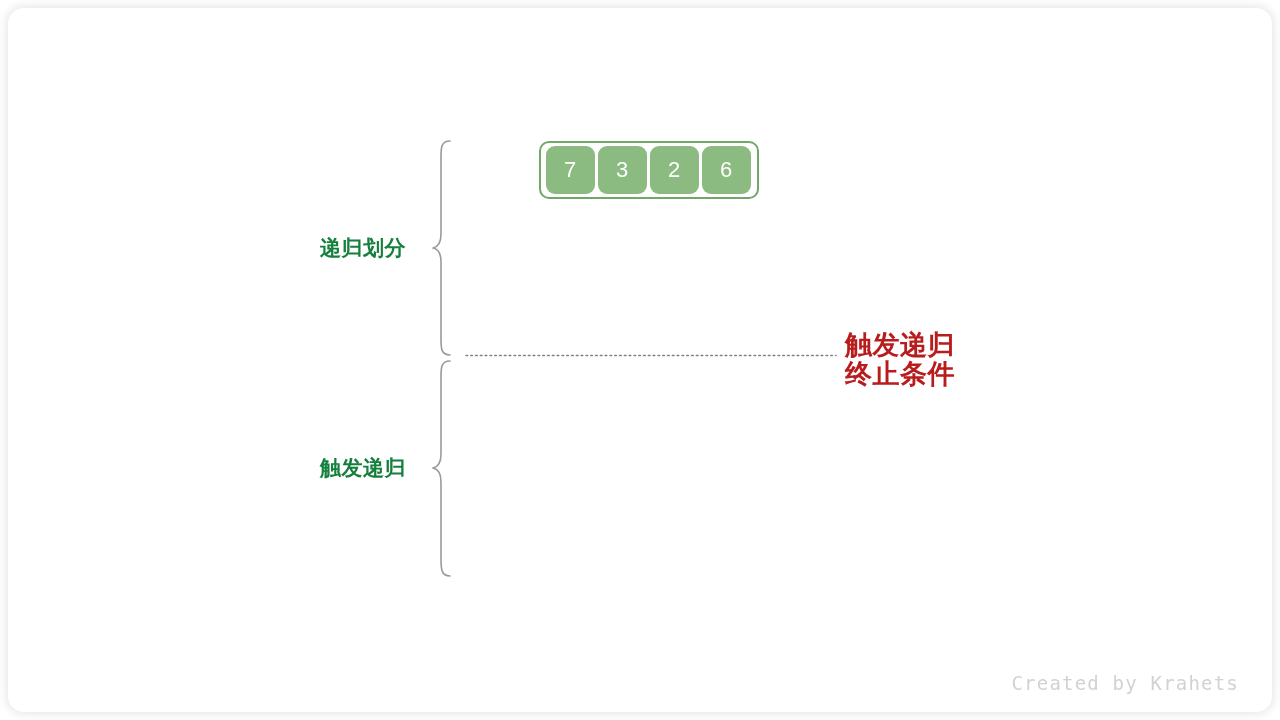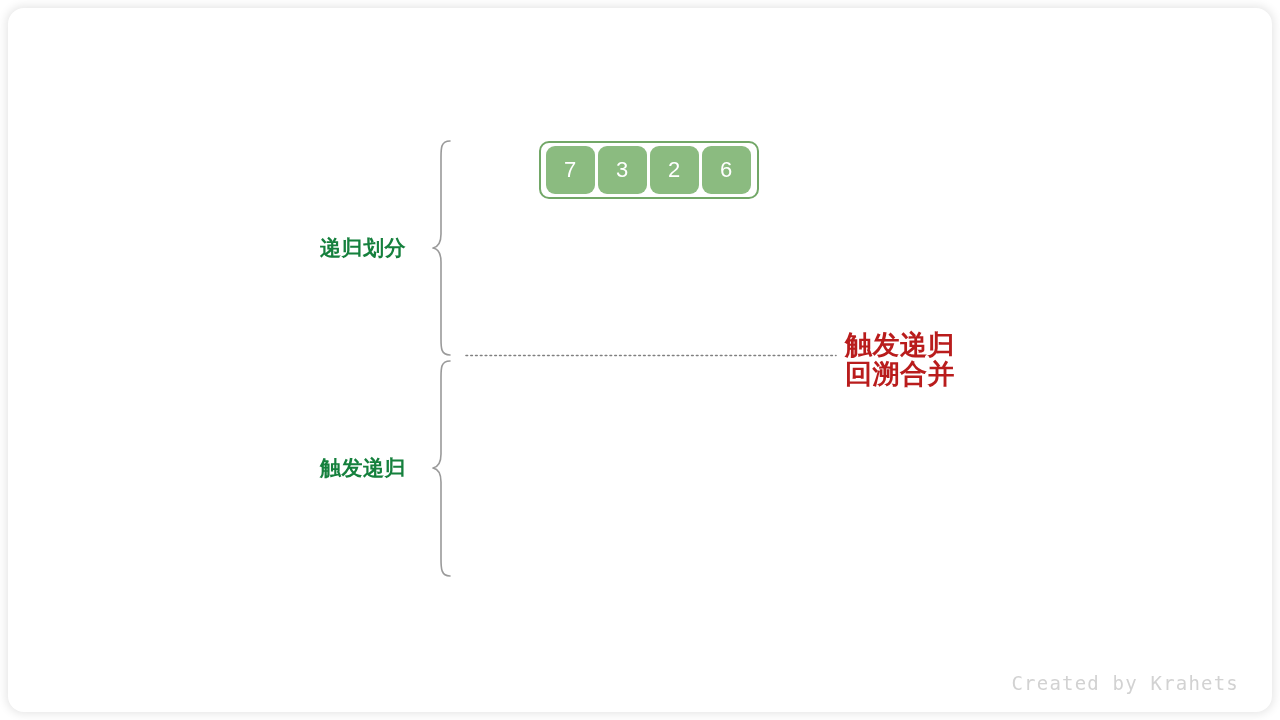--- a/index.html
+++ b/index.html
@@ -143,18 +143,18 @@
     <div class="array-cell">3</div>
     <div class="array-cell">2</div>
     <div class="array-cell">6</div>
   </div>
 
   <div id="label-divide" class="brace-label">递归划分</div>
   <div id="label-merge" class="brace-label">触发递归</div>
 
   <div class="annotation">
     <div>触发递归</div>
-    <div>回溯合并</div>
+    <div>终止条件</div>
   </div>
 
   <div class="watermark">Created by Krahets</div>
 
 </div>
 
 </body></html>

